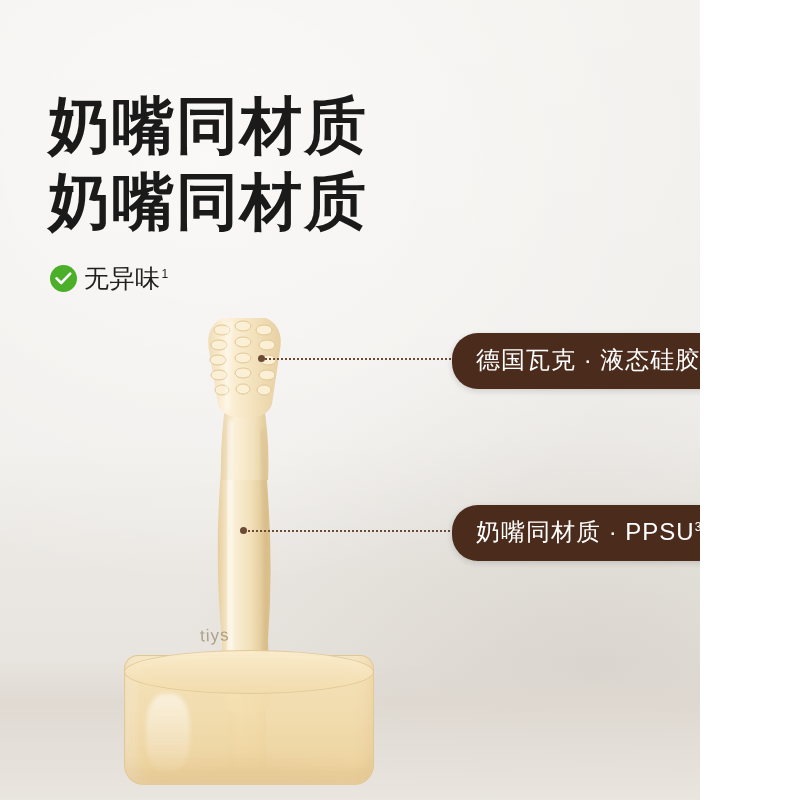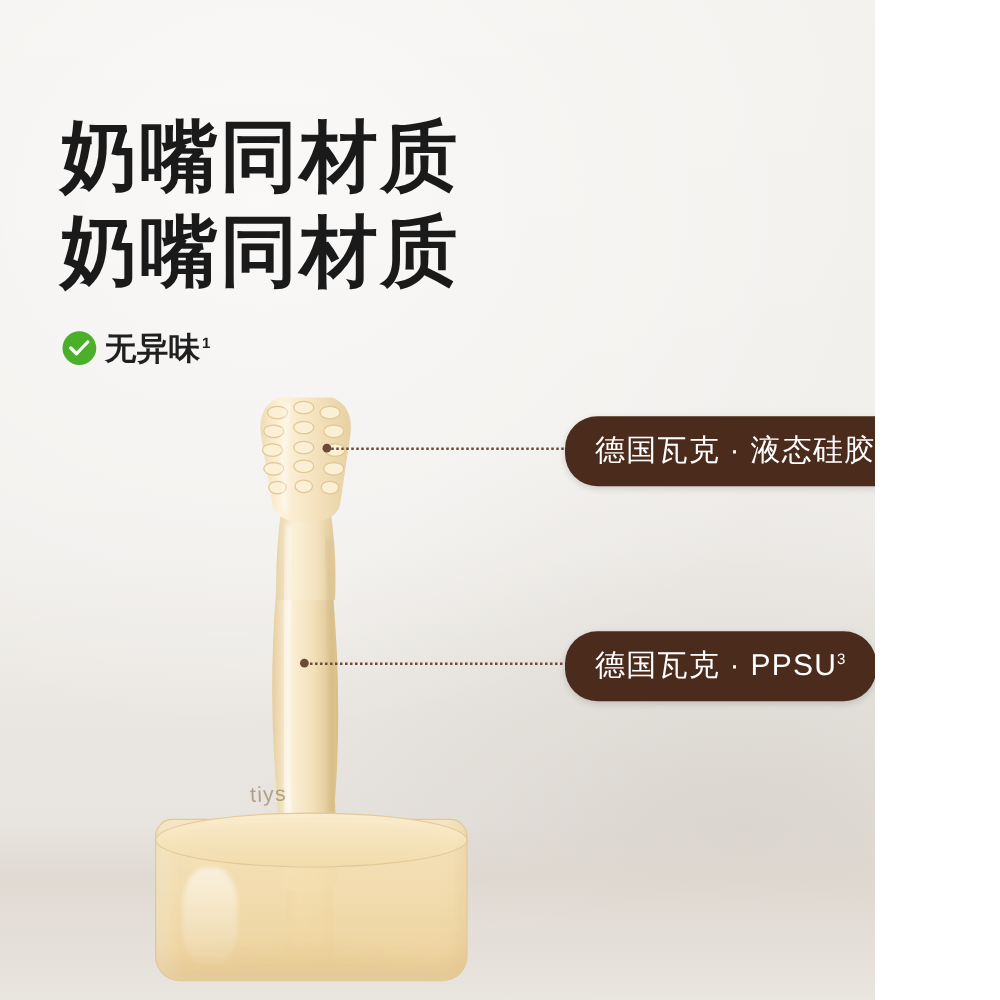--- a/index.html
+++ b/index.html
@@ -73,21 +73,20 @@
     align-items: center;
     justify-content: center;
     flex: none;
   }
   .check svg { display: block; }
   .feature-label {
     font-size: 25px;
     color: #1f1f1f;
     letter-spacing: 0.5px;
     white-space: nowrap;
-    font-weight: bold;
   }
   .feature-label sup {
     font-size: 12px;
     vertical-align: super;
     margin-left: 1px;
   }
 
   
   .callout {
     position: absolute;
@@ -293,15 +292,15 @@
   <div class="cup-gloss"></div>
 
   <div class="brand-text">tiys</div>
 
   <div class="leader" id="leader-silicone"></div>
   <div class="leader-dot" id="dot-silicone"></div>
   <div class="callout" id="callout-silicone"><span>德国瓦克 · 液态硅胶</span><sup>3</sup></div>
 
   <div class="leader" id="leader-ppsu"></div>
   <div class="leader-dot" id="dot-ppsu"></div>
-  <div class="callout" id="callout-ppsu"><span>德国瓦克 · PPSU</span><sup>3</sup></div>
+  <div class="callout" id="callout-ppsu"><span>奶嘴同材质 · PPSU</span><sup>3</sup></div>
 
 </div>
 
 </body></html>

